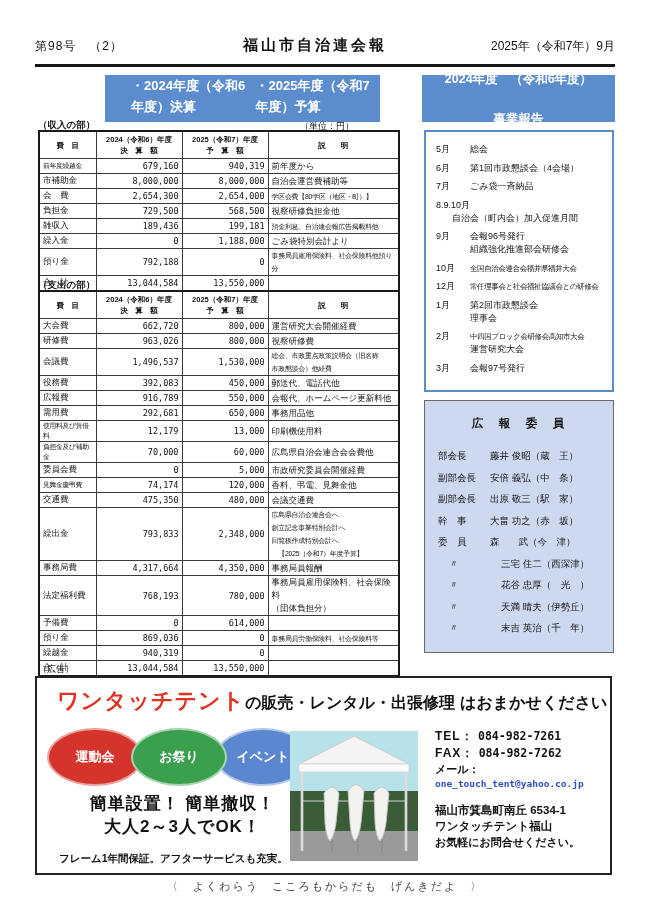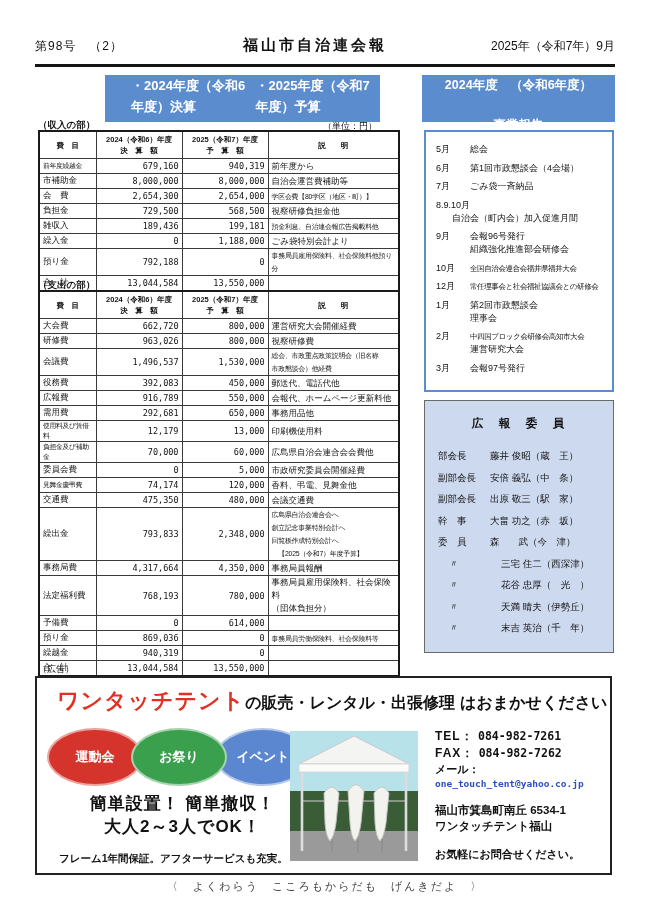--- a/index.html
+++ b/index.html
@@ -13,26 +13,26 @@
   #header .issue{width:150px;font-size:12px;letter-spacing:1px;}
   #header .title{flex:1;text-align:center;font-size:15px;font-weight:bold;letter-spacing:3px;}
   #header .date{width:170px;text-align:right;font-size:12px;}
 
   
   #decision-box{left:105px;top:75px;width:275px;height:47px;background:#5b8cce;color:#fff;
     font-weight:bold;font-size:13px;line-height:21px;display:flex;flex-direction:row;
     justify-content:center;padding-left:26px;box-sizing:border-box;}
   #report-title-box{left:422px;top:75px;width:193px;height:47px;background:#5b8cce;color:#fff;
     font-weight:bold;font-size:12.5px;line-height:20px;text-align:center;display:flex;
-    flex-direction:column;gap:20px;}
+    flex-direction:column;justify-content:center;gap:20px;}
 
   
   .sec-label{position:absolute;font-size:9.5px;font-weight:bold;}
   #income-label{left:38px;top:119px;}
-  #unit-label{left:300px;top:120px;width:100px;text-align:center;font-weight:normal;font-size:9px;}
+  #unit-label{left:300px;top:120px;width:100px;text-align:left;font-weight:normal;font-size:9px;}
   #expense-label{left:38px;top:279px;}
   #ad-label{left:38px;top:663px;font-weight:normal;font-size:9px;position:absolute;}
 
   
   .budget-table{position:absolute;left:38px;border-collapse:collapse;table-layout:fixed;
     width:362px;border:2px solid #1a1a1a;background:#fff;}
   #income-table{top:130px;}
   #expense-table{top:290px;}
   .budget-table th,.budget-table td{border:1px solid #3a3a3a;padding:0 3px;overflow:hidden;}
   .budget-table th{font-size:7.5px;font-weight:bold;text-align:center;line-height:11px;padding:2px 1px;}
@@ -75,21 +75,21 @@
   #ad-line2{position:absolute;left:28px;top:137px;width:235px;text-align:center;font-size:17px;font-weight:bold;letter-spacing:1px;}
   #ad-guarantee{position:absolute;left:22px;top:174px;font-size:10.5px;font-weight:bold;}
   #tent-photo{position:absolute;left:253px;top:53px;width:128px;height:130px;}
   #ad-contact{position:absolute;left:398px;top:50px;width:172px;}
   .contact-line{font-size:12px;font-weight:bold;line-height:17px;letter-spacing:1px;}
   .contact-line .num{font-family:"DejaVu Sans Mono",monospace;font-size:11.5px;letter-spacing:0;}
   #ad-mail-label{font-size:11px;font-weight:bold;line-height:15px;}
   #ad-mail{font-size:9.5px;font-weight:bold;color:#2b4fc0;font-family:"DejaVu Sans Mono",monospace;line-height:14px;}
   .addr{font-size:11.5px;font-weight:bold;line-height:16px;}
   #ad-address{margin-top:11px;}
-  #ad-closing{margin-top:13px;font-size:11px;font-weight:bold;}
+  #ad-closing{margin-top:1px;font-size:11px;font-weight:bold;}
 
   #footer{position:absolute;left:0;top:879px;width:650px;text-align:center;font-size:11px;
     color:#3d3d3d;letter-spacing:2px;}
 </style>
 </head>
 <body>
 
 <div id="header">
   <span class="issue">第98号　（2）</span>
   <span class="title">福山市自治連会報</span>

